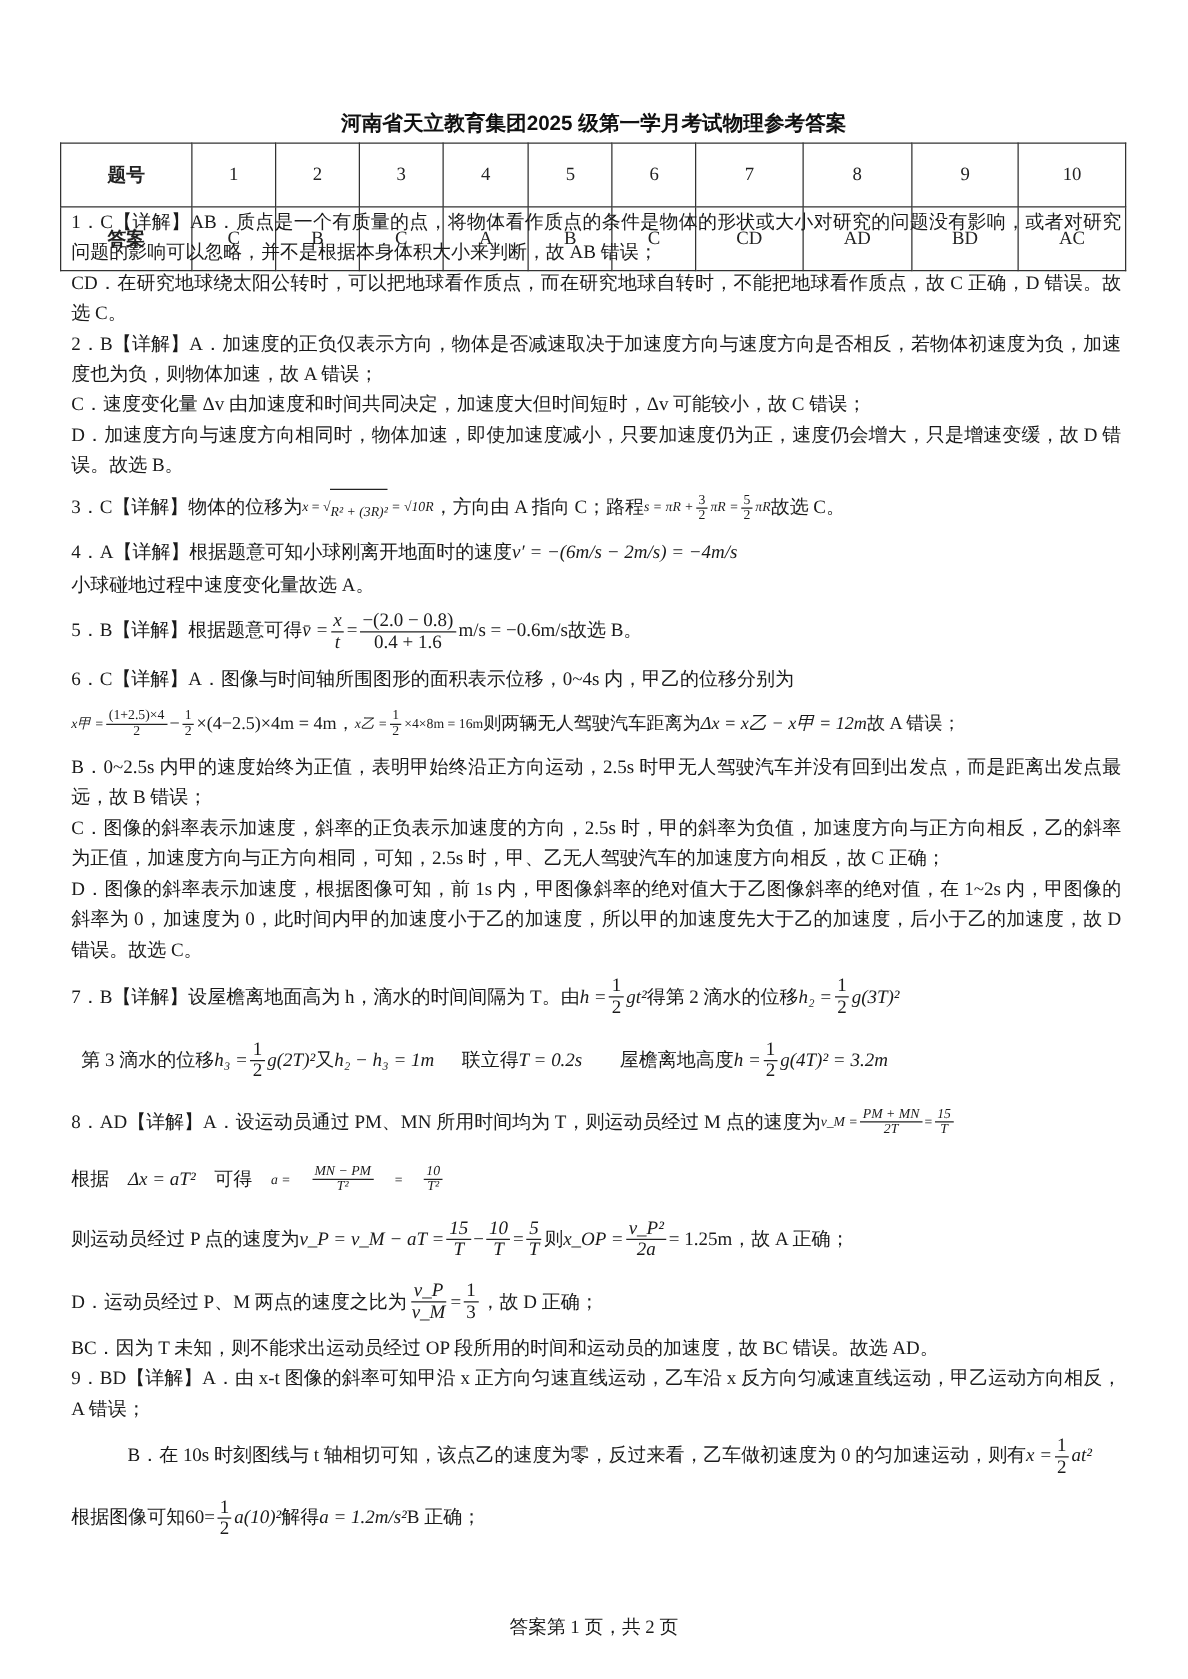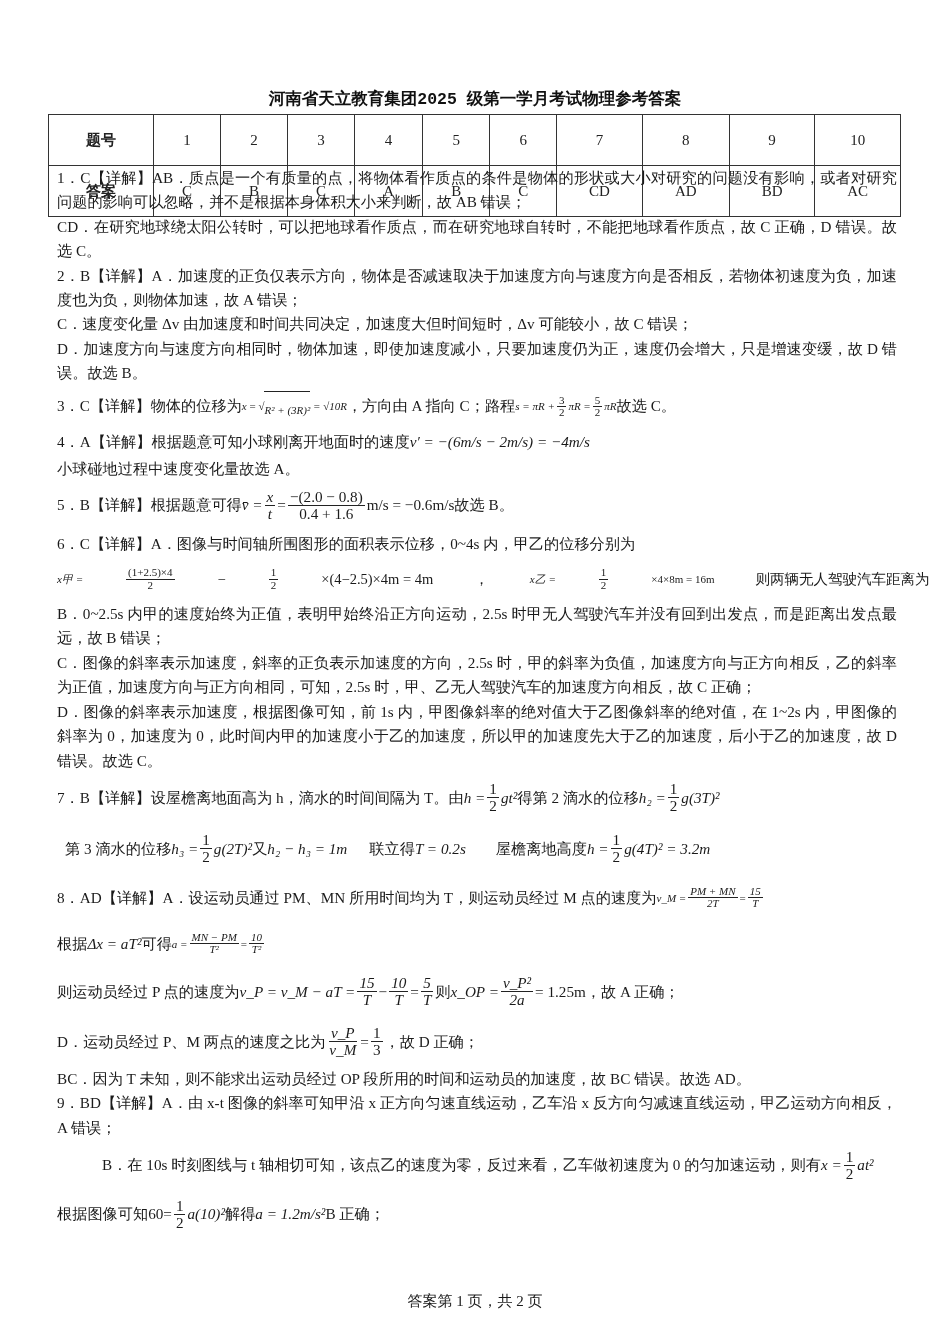--- a/index.html
+++ b/index.html
@@ -4,21 +4,21 @@
 <style>
   html, body { margin: 0; padding: 0; background: #ffffff; }
   body {
     width: 950px; height: 1343px; position: relative; overflow: hidden;
     font-family: "Liberation Serif", "DejaVu Serif", serif;
     color: #1a1a1a;
   }
   .page { position: absolute; left: 0; top: 0; width: 950px; height: 1343px; }
   .title {
     position: absolute; top: 88px; left: 0; width: 950px; text-align: center;
-    font-family: Liberation Mono, monospace;
+    font-family: Liberation Sans, sans-serif;
     font-weight: bold; font-size: 16.5px; letter-spacing: 0px; color: #111;
   }
   table.answers {
     position: absolute; left: 48px; top: 114px; width: 853px;
     border-collapse: collapse; font-size: 15px;
   }
   table.answers td {
     border: 1.2px solid #333; text-align: center; height: 22px; padding: 14px;
     font-family: "Liberation Serif", serif; color: #222;
   }
@@ -133,21 +133,21 @@
       <span class="math up">=</span>
       <span class="frac">
           <span class="num">−(2.0 − 0.8)</span>
           <span class="den">0.4 + 1.6</span>
         </span>
       <span>m/s = −0.6m/s</span>
       <span> 故选 B。</span>
     </div>
 
     <p class="p" style="margin-top:2px;">6．C【详解】A．图像与时间轴所围图形的面积表示位移，0~4s 内，甲乙的位移分别为</p>
-    <div class="eq-line" style="height:46px; font-size:14.5px;gap:41px;">
+    <div class="eq-line" style="height:46px; font-size:14.5px;">
       <span class="math small">x甲 =</span>
       <span class="frac small">
           <span class="num">(1+2.5)×4</span>
           <span class="den">2</span>
         </span>
       <span>−</span>
       <span class="frac small">
           <span class="num">1</span>
           <span class="den">2</span>
         </span>
@@ -212,21 +212,21 @@
       <span class="frac math small">
           <span class="num">PM + MN</span>
           <span class="den">2T</span>
         </span>
       <span class="small">=</span>
       <span class="frac math small">
           <span class="num">15</span>
           <span class="den">T</span>
         </span>
     </div>
-    <div class="eq-line" style="height:46px;">
+    <div class="eq-line" style="height:46px;gap:15px;">
       <span>根据</span>
       <span class="math">Δx = aT²</span>
       <span>可得</span>
       <span class="math small">a =</span>
       <span class="frac math small">
           <span class="num">MN − PM</span>
           <span class="den">T²</span>
         </span>
       <span class="small">=</span>
       <span class="frac math small">

